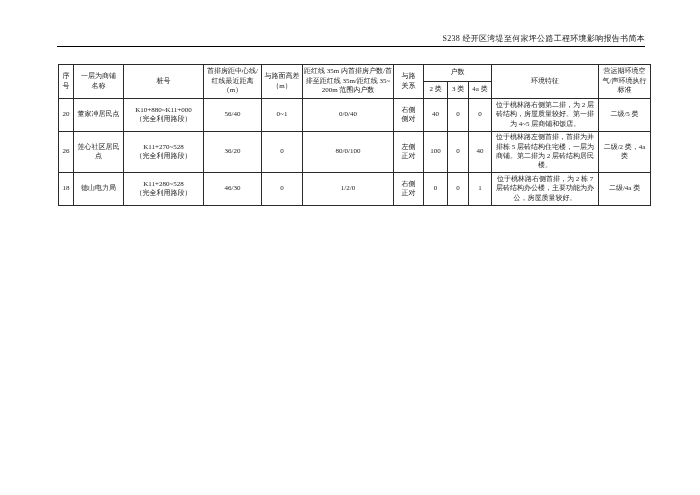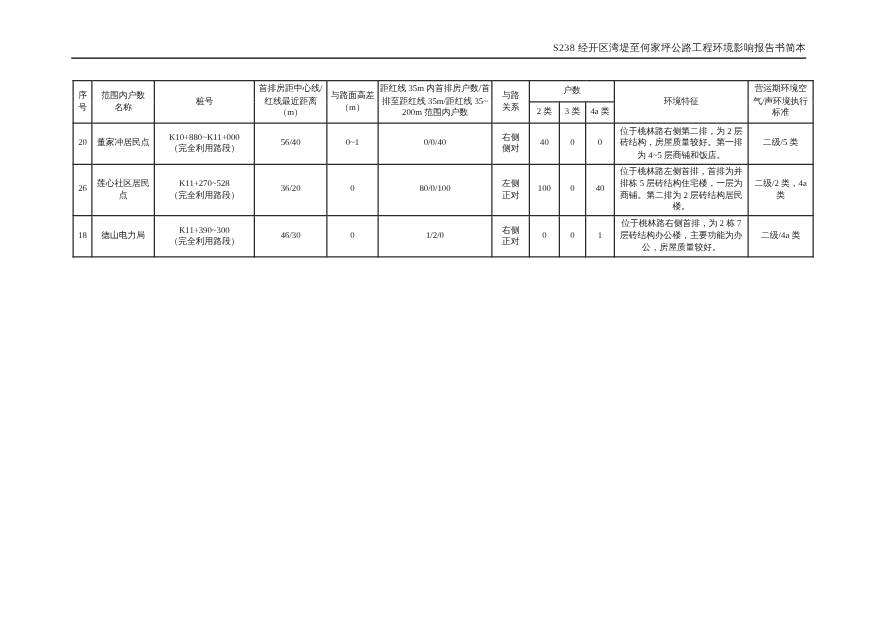--- a/index.html
+++ b/index.html
@@ -88,21 +88,21 @@
         <col style="width:24px">
         <col style="width:21px">
       <col style="width:23px">
         <col style="width:107px">
         <col style="width:52px">
     </colgroup>
     <thead>
       <tr>
         <th rowspan="2">序
 号</th>
-        <th rowspan="2">范围内户数
+        <th rowspan="2">一层为商铺
 名称</th>
         <th rowspan="2">桩号</th>
         <th rowspan="2">首排房距中心线/红线最近距离（m）</th>
         <th rowspan="2">与路面高差（m）</th>
         <th rowspan="2">距红线 35m 内首排房户数/首排至距红线 35m/距红线 35~200m 范围内户数</th>
         <th rowspan="2">与路
 关系</th>
         <th colspan="3">户数</th>
         <th rowspan="2">环境特征</th>
         <th rowspan="2">营运期环境空气/声环境执行标准</th>
@@ -142,21 +142,21 @@
 正对</td>
         <td>100</td>
         <td>0</td>
         <td>40</td>
         <td>位于桃林路左侧首排，首排为并排栋 5 层砖结构住宅楼，一层为商铺。第二排为 2 层砖结构居民楼。</td>
         <td>二级/2 类，4a 类</td>
       </tr>
       <tr>
         <td>18</td>
         <td>德山电力局</td>
-        <td>K11+390~300
+        <td>K11+280~528
 （完全利用路段）</td>
         <td>46/30</td>
         <td>0</td>
         <td>1/2/0</td>
         <td>右侧
 正对</td>
         <td>0</td>
         <td>0</td>
         <td>1</td>
         <td>位于桃林路右侧首排，为 2 栋 7 层砖结构办公楼，主要功能为办公，房屋质量较好。</td>

